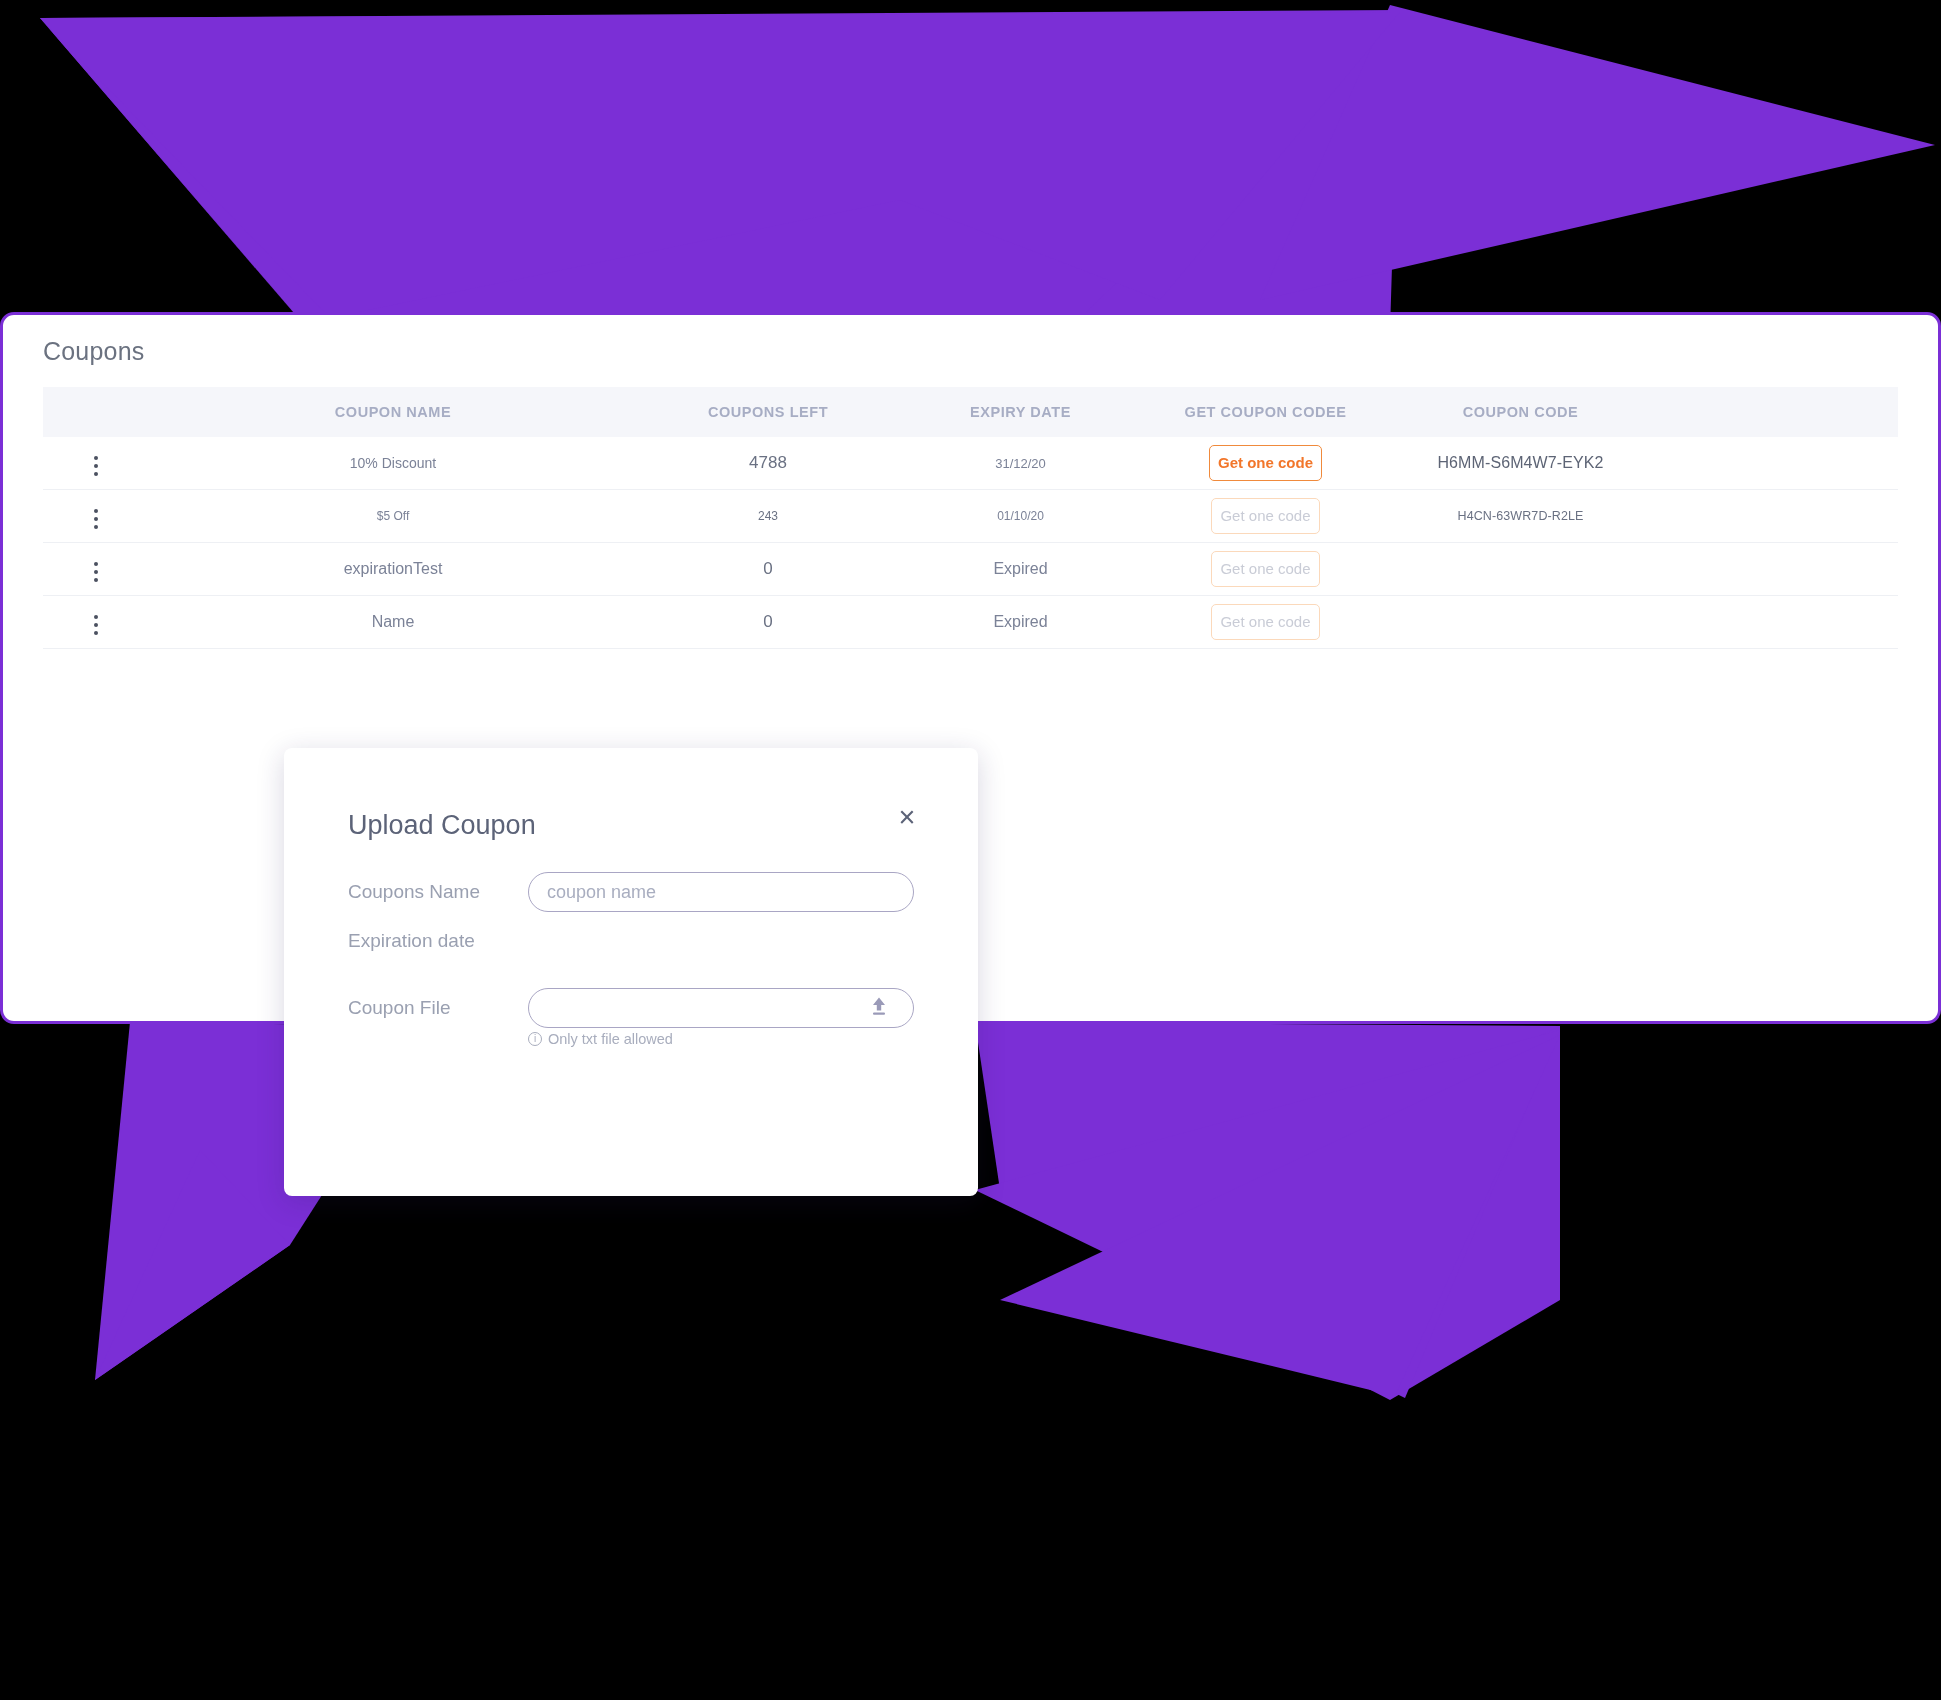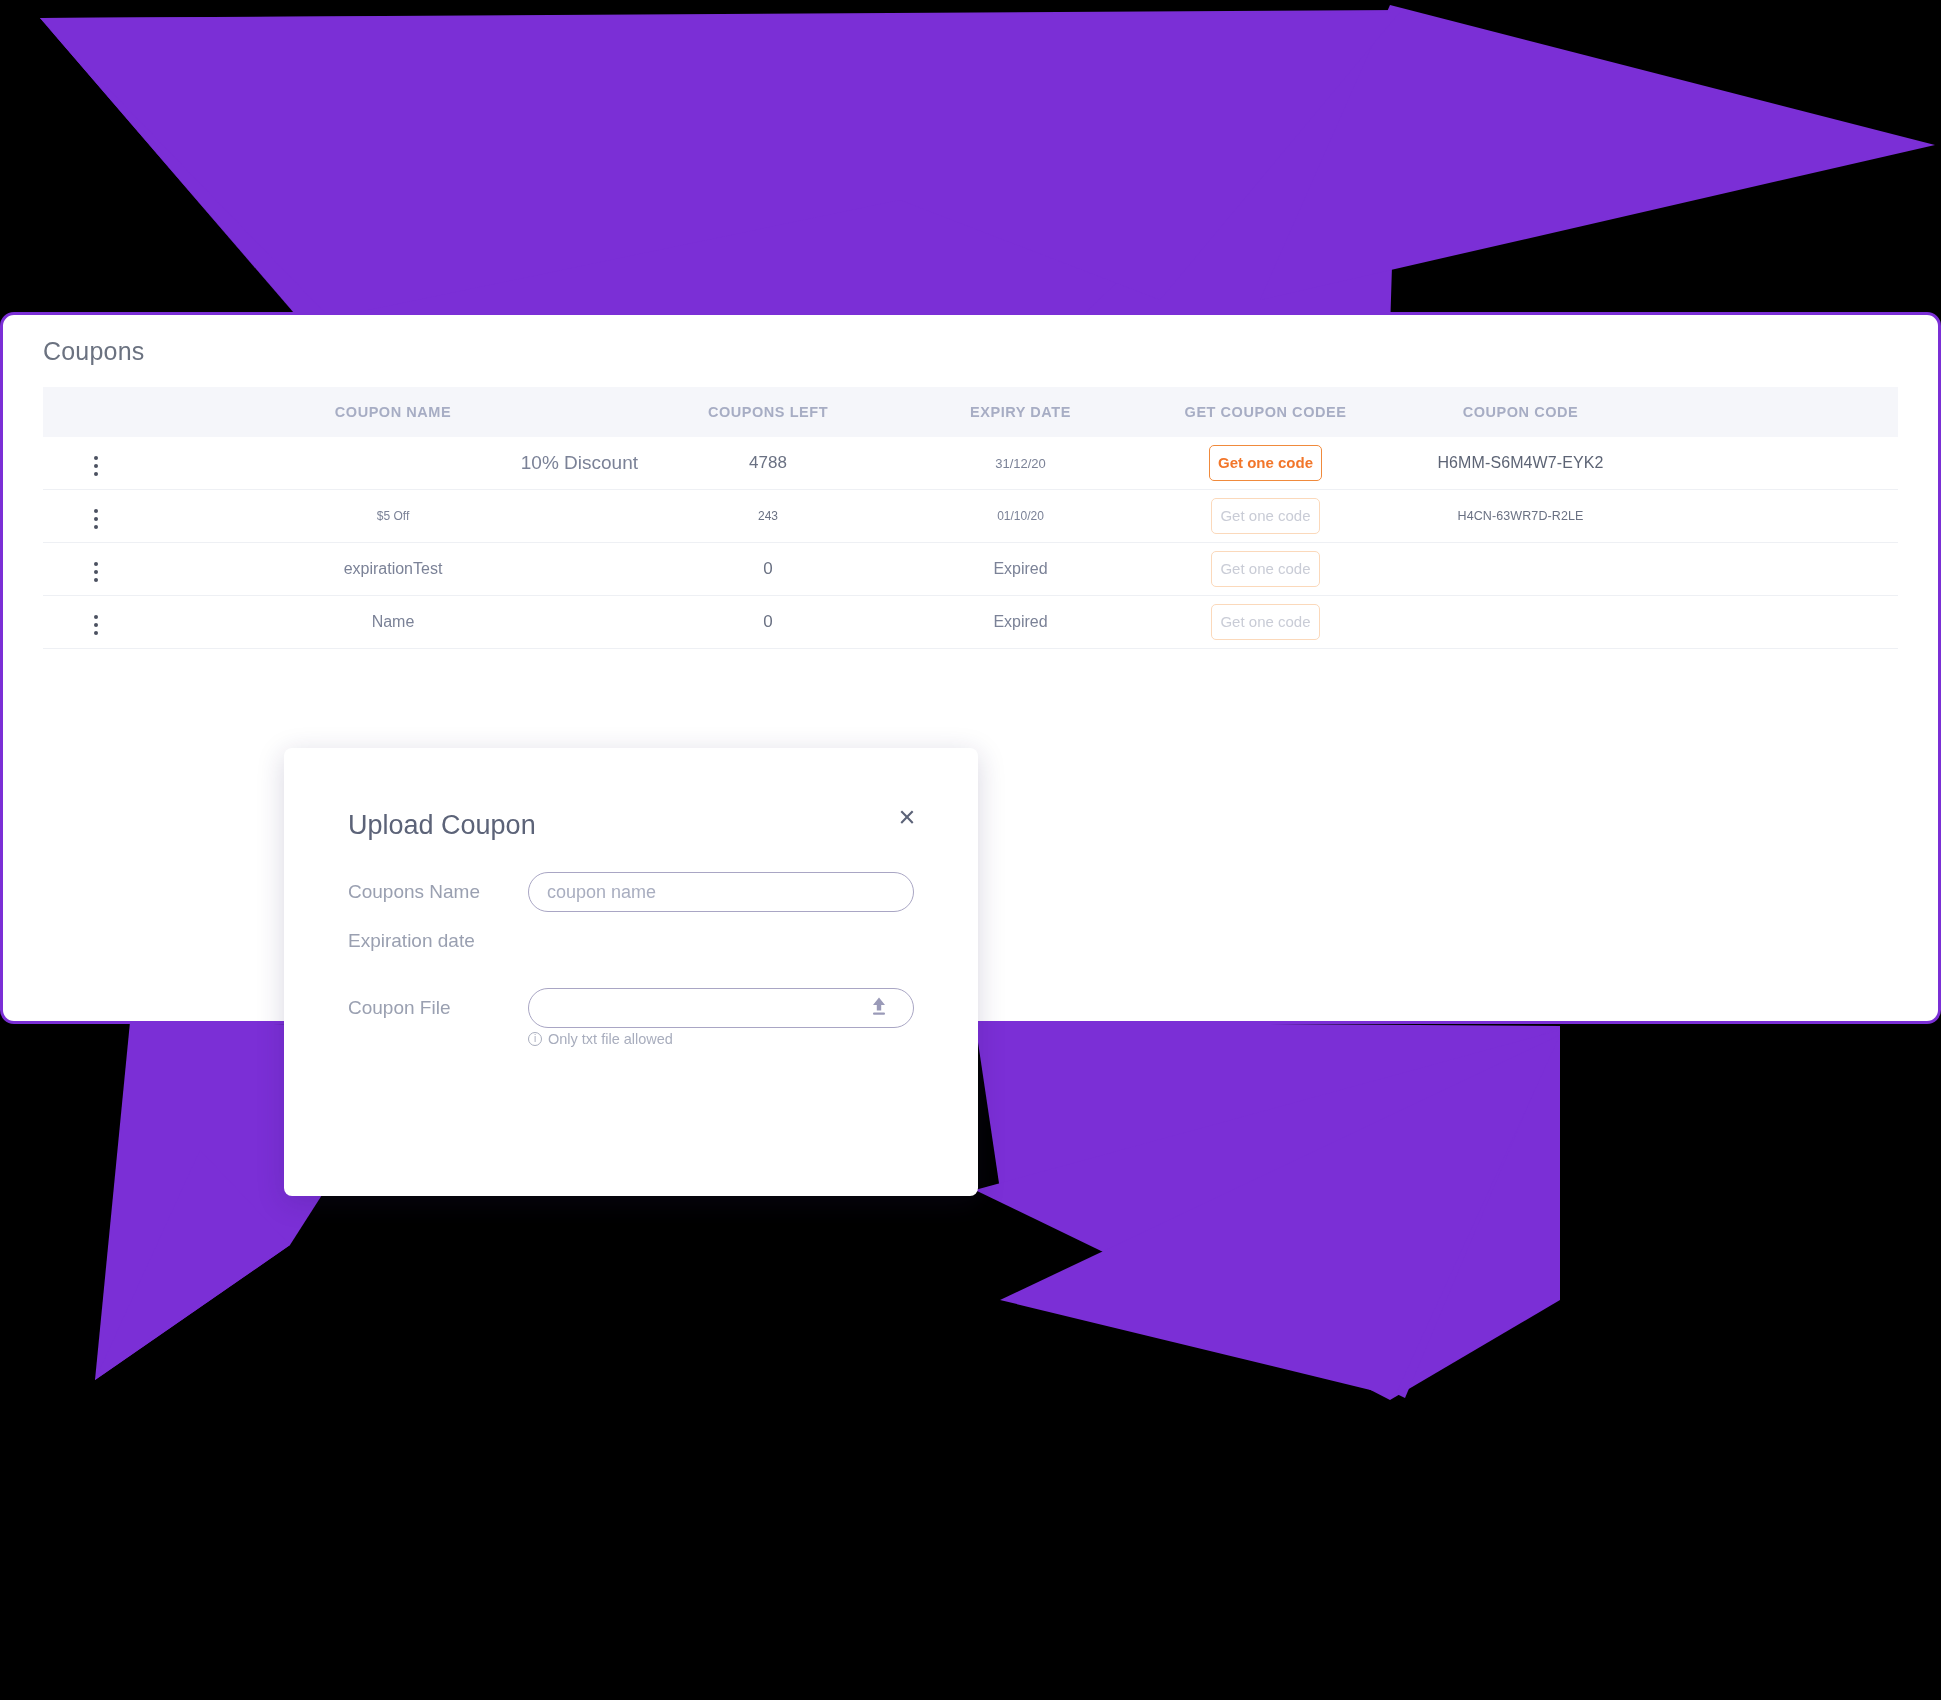--- a/index.html
+++ b/index.html
@@ -111,21 +111,21 @@
     height: 4px;
     border-radius: 50%;
     background: #4b5160;
   }
 
   .cell-name  { font-size: 15px; color: #7b8297; }
   .cell-left  { font-size: 16px; color: #6a7183; }
   .cell-exp   { font-size: 14px; color: #7b8297; }
   .cell-code  { font-size: 15px; color: #6a7183; letter-spacing: 0.1px; }
 
-  .r1 .cell-name { font-size: 19px; text-align: right; }
+  .r1 .cell-name { font-size: 14px; }
   .r1 .cell-left { font-size: 17px; }
   .r1 .cell-exp  { font-size: 13px; }
   .r1 .cell-code { font-size: 16px; color: #5d6475; }
 
   .r2 .cell-name { font-size: 12px; }
   .r2 .cell-left { font-size: 12px; }
   .r2 .cell-exp  { font-size: 12px; }
   .r2 .cell-code { font-size: 12.5px; }
 
   .r3 .cell-name, .r4 .cell-name { font-size: 16px; }

